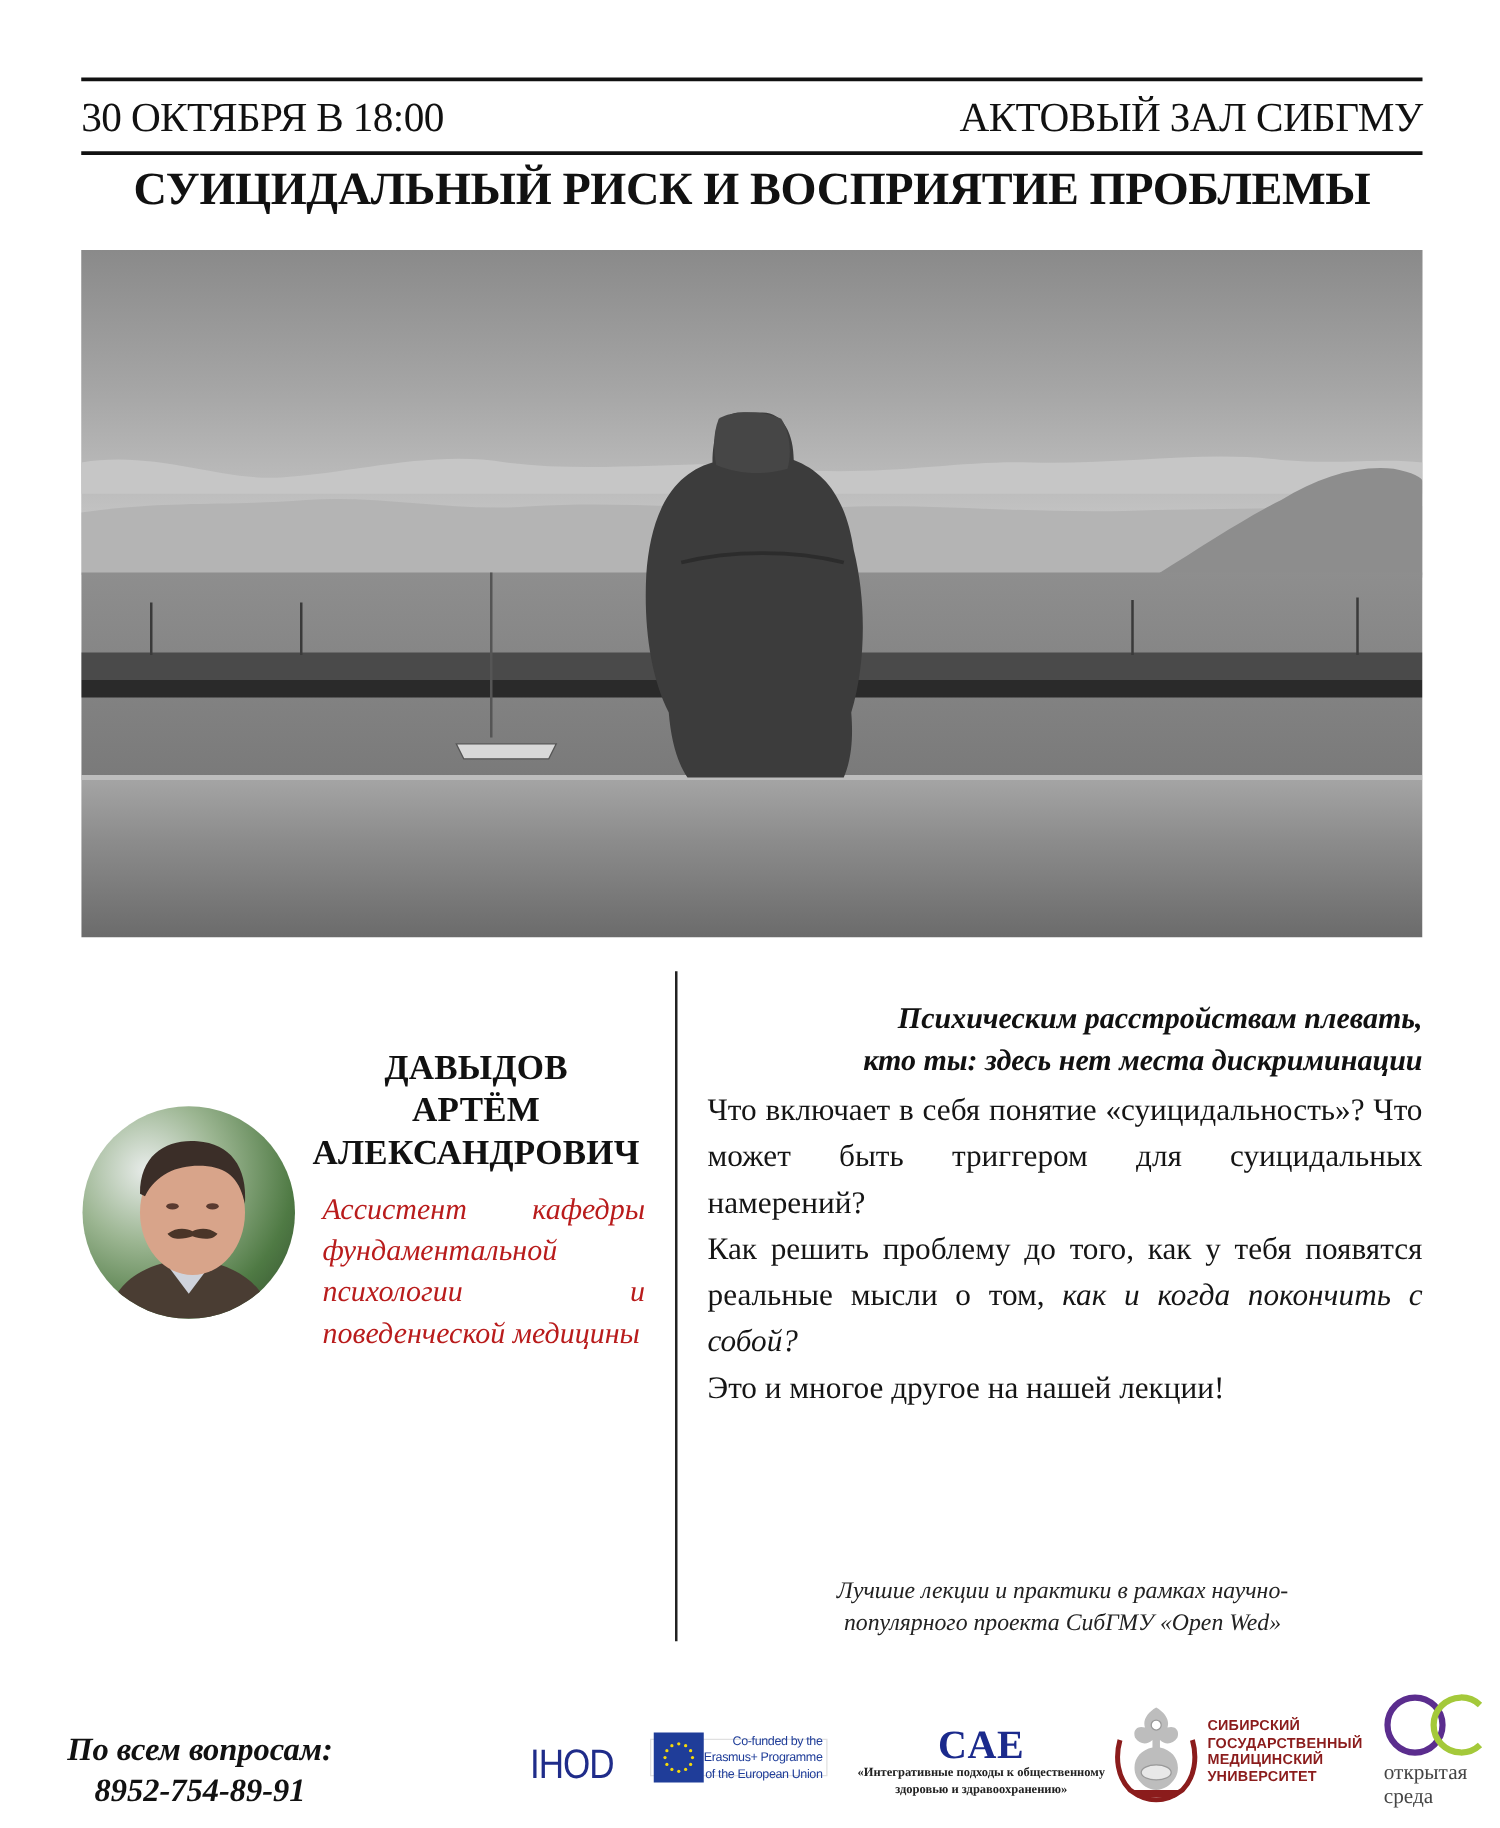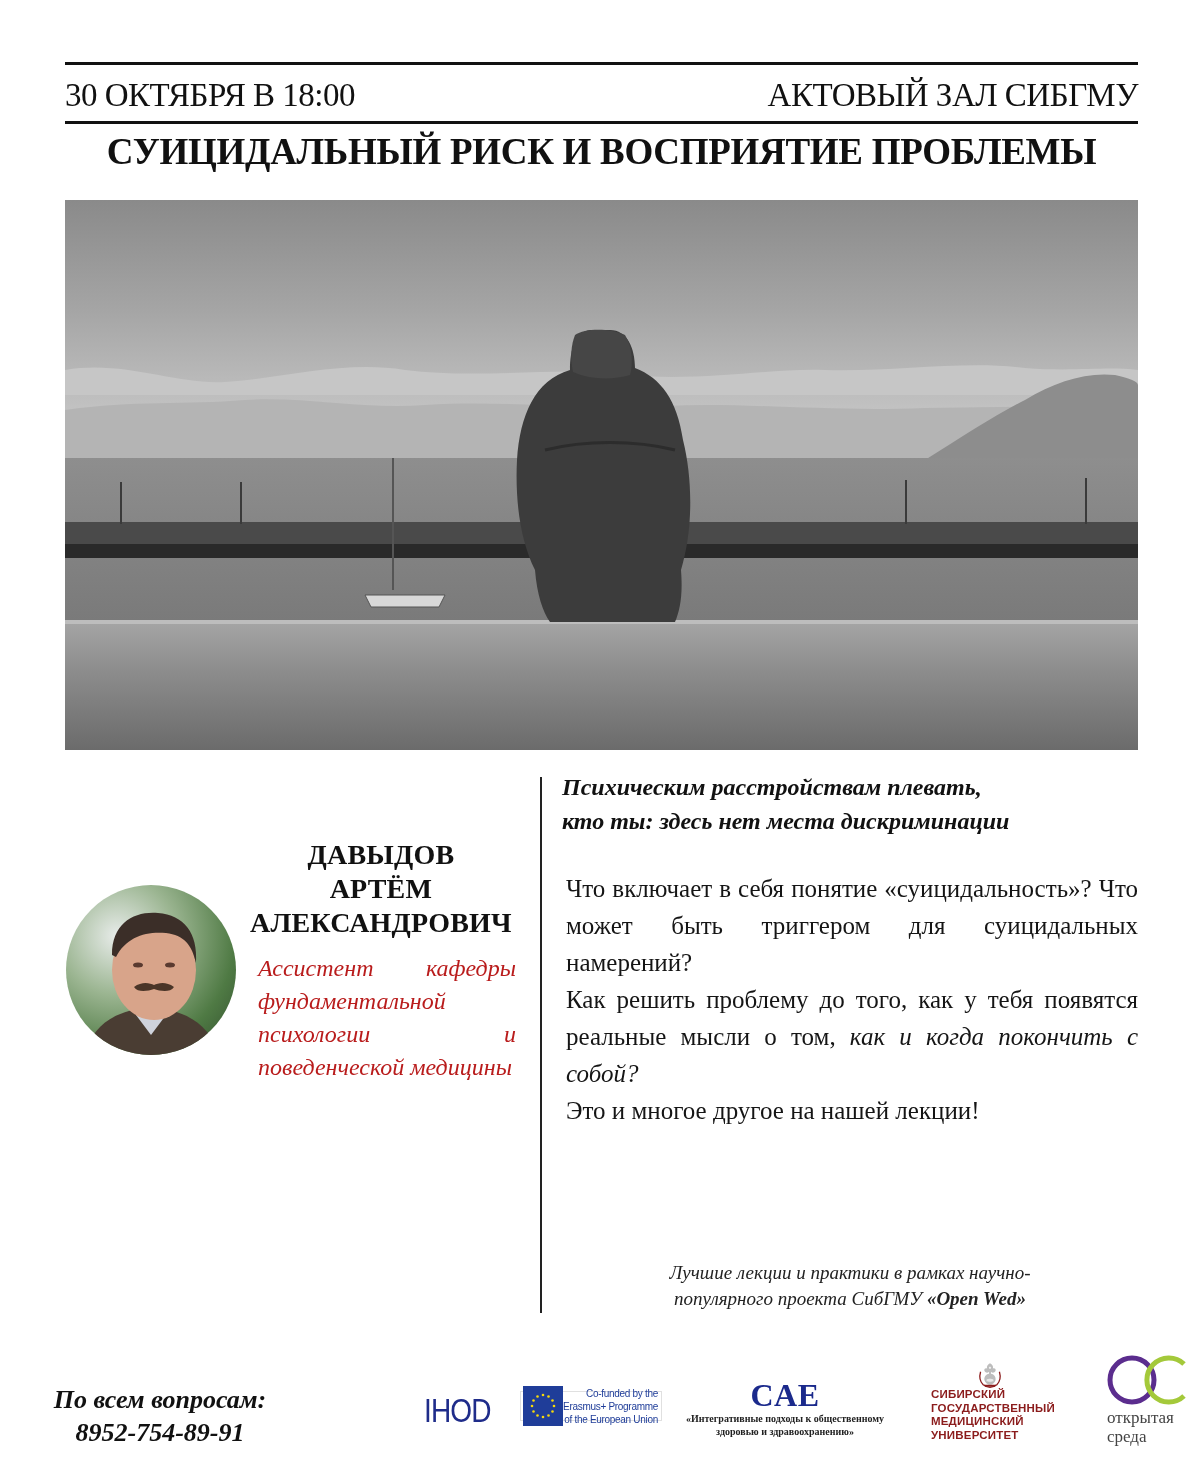--- a/index.html
+++ b/index.html
@@ -23,46 +23,46 @@
   .divider { position: absolute; left: 540px; top: 777px; width: 2px; height: 536px; background: #222; }
 
   .avatar { position: absolute; left: 66px; top: 885px; width: 170px; height: 170px; border-radius: 50%;
     overflow: hidden; background: radial-gradient(circle at 30% 30%, #e8ecea 0%, #9bb591 35%, #4f7a44 70%, #2f4a2c 100%); }
   .avatar svg { width: 100%; height: 100%; display: block; }
 
   .speaker-name { position: absolute; left: 250px; top: 838px; font-size: 28px; font-weight: bold; line-height: 34px; letter-spacing: 0.2px; text-align: center; }
   .speaker-role { position: absolute; left: 258px; top: 952px; width: 258px; font-size: 24px; font-style: italic; line-height: 33px;
     text-align: justify; text-align-last: left; color: #b91c1c; }
 
-  .quote { position: absolute; left: 562px; top: 770px; width: 576px; text-align: left;
+  .quote { position: absolute; left: 562px; top: 798px; width: 576px; text-align: right;
     font-size: 24px; font-weight: bold; font-style: italic; line-height: 34px; }
   .body-text { position: absolute; left: 566px; top: 870px; width: 572px; font-size: 25px; line-height: 37px;
     text-align: justify; color: #151515; }
   .body-text p { margin: 0; }
   .body-text em { font-style: italic; }
   .project { position: absolute; left: 562px; top: 1260px; width: 576px; text-align: center;
     font-size: 19px; font-style: italic; line-height: 26px; color: #222; }
-  .project b { font-weight: bold; }
+  .project b { font-weight: normal; }
 
   .contact { position: absolute; left: 20px; top: 1383px; width: 280px; text-align: center;
     font-size: 26px; font-style: italic; font-weight: bold; line-height: 33px; }
 
   .logo-ihod { position: absolute; left: 424px; top: 1392px; font-family: "Liberation Sans", "DejaVu Sans", sans-serif;
     font-size: 33px; color: #1f2c8a; letter-spacing: -1px; transform: scaleX(0.85); transform-origin: left; }
   .logo-eu { position: absolute; left: 520px; top: 1391px; width: 142px; height: 30px; display: flex; align-items: center;
     border: 1px solid #e0e0e0; }
   .eu-flag { width: 40px; height: 40px; margin-left: 2px; background: #1f3d99; position: relative; }
   .eu-text { flex: 1; text-align: right; padding-right: 3px; font-family: "Liberation Sans", "DejaVu Sans", sans-serif;
     font-size: 10px; line-height: 13px; color: #1f3d99; letter-spacing: -0.3px; }
 
   .logo-cae { position: absolute; left: 672px; top: 1378px; width: 226px; text-align: center; }
   .cae-title { font-size: 32px; font-weight: bold; color: #1b2a8c; line-height: 34px; letter-spacing: 0.5px; }
   .cae-sub { font-size: 10px; font-weight: bold; line-height: 13px; color: #222; }
 
-  .logo-sibgmu { position: absolute; left: 890px; top: 1362px; width: 200px; height: 80px; display: flex; align-items: center; flex-direction: column; }
+  .logo-sibgmu { position: absolute; left: 890px; top: 1362px; width: 200px; height: 80px; display: flex; align-items: center; }
   .sib-crest { width: 70px; height: 80px; }
   .sib-text { margin-left: 6px; font-family: "Liberation Sans", "DejaVu Sans", sans-serif; font-weight: bold;
     font-size: 11.5px; line-height: 13.5px; color: #8b1c1c; letter-spacing: 0.2px; }
 
   .logo-os { position: absolute; left: 1104px; top: 1350px; width: 90px; height: 110px; }
   .os-text { position: absolute; left: 3px; top: 58px; font-family: Liberation Serif, serif;
     font-size: 17px; line-height: 19px; color: #444; }
 </style>
 </head>
 <body>

